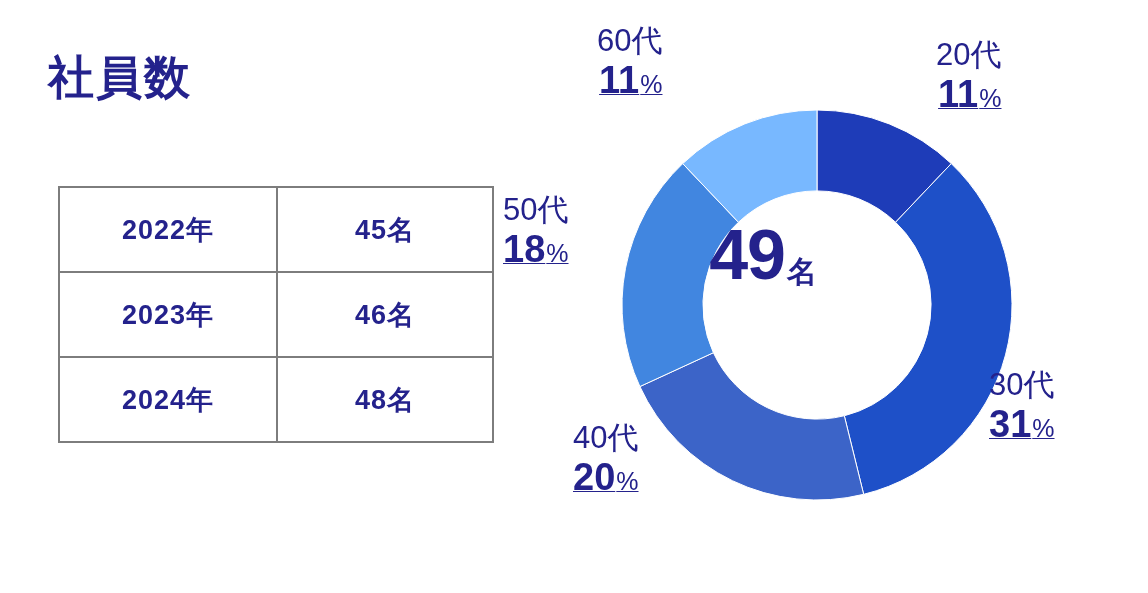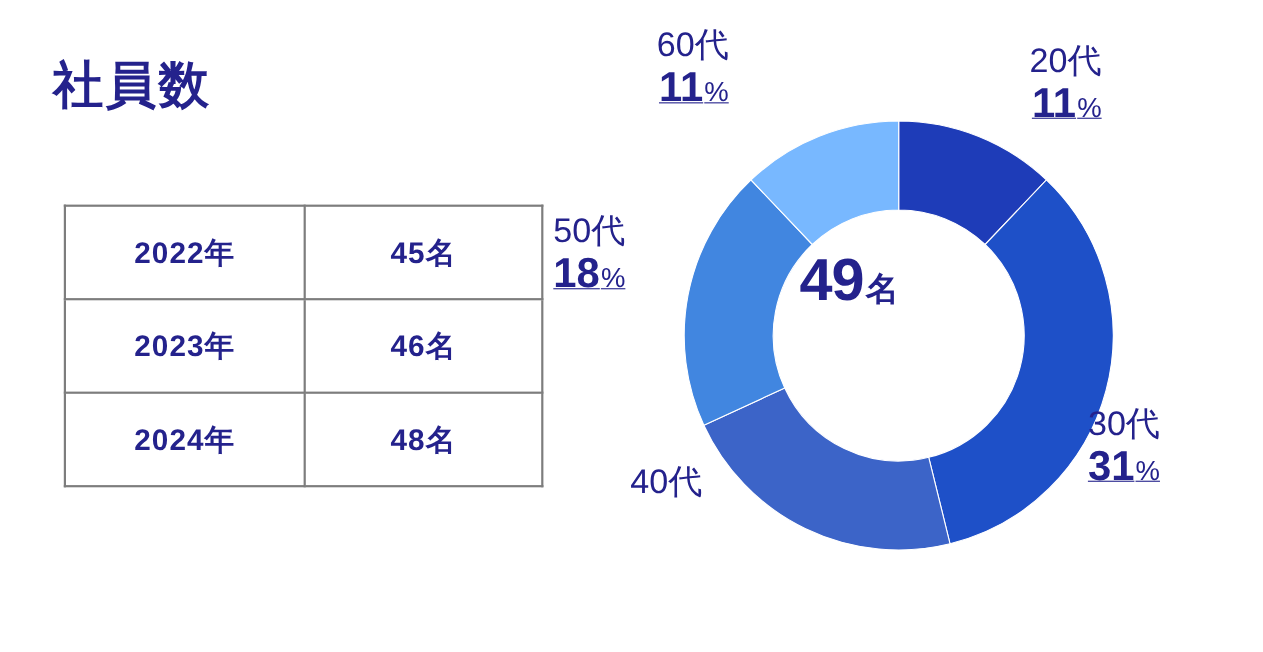--- a/index.html
+++ b/index.html
@@ -86,21 +86,21 @@
     transform: translate(0, 0);
   }
   #donut-center-inner {
     position: absolute;
     transform: translate(-50%, -50%);
     display: flex;
     align-items: flex-end;
     line-height: 1;
   }
   #center-number {
-    font-size: 54px;
+    font-size: 70px;
     font-weight: bold;
     color: #24228c;
     letter-spacing: -1px;
     line-height: 0.95;
   }
   #center-unit {
     font-size: 30px;
     font-weight: bold;
     color: #24228c;
     margin-left: 2px;
@@ -206,20 +206,23 @@
 
   <div class="segment-label seg-align-center" id="label-30">
     <span class="seg-name">30代</span>
     <span class="seg-value-row">
       <span class="seg-pct">31</span><span class="seg-pct-sign">%</span>
     </span>
   </div>
 
   <div class="segment-label seg-align-center" id="label-40">
     <span class="seg-name">40代</span>
+    <span class="seg-value-row">
+      <span class="seg-pct">20</span><span class="seg-pct-sign">%</span>
+    </span>
   </div>
 
   <div class="segment-label seg-align-center" id="label-50">
     <span class="seg-name">50代</span>
     <span class="seg-value-row">
       <span class="seg-pct">18</span><span class="seg-pct-sign">%</span>
     </span>
   </div>
 
 </div>

